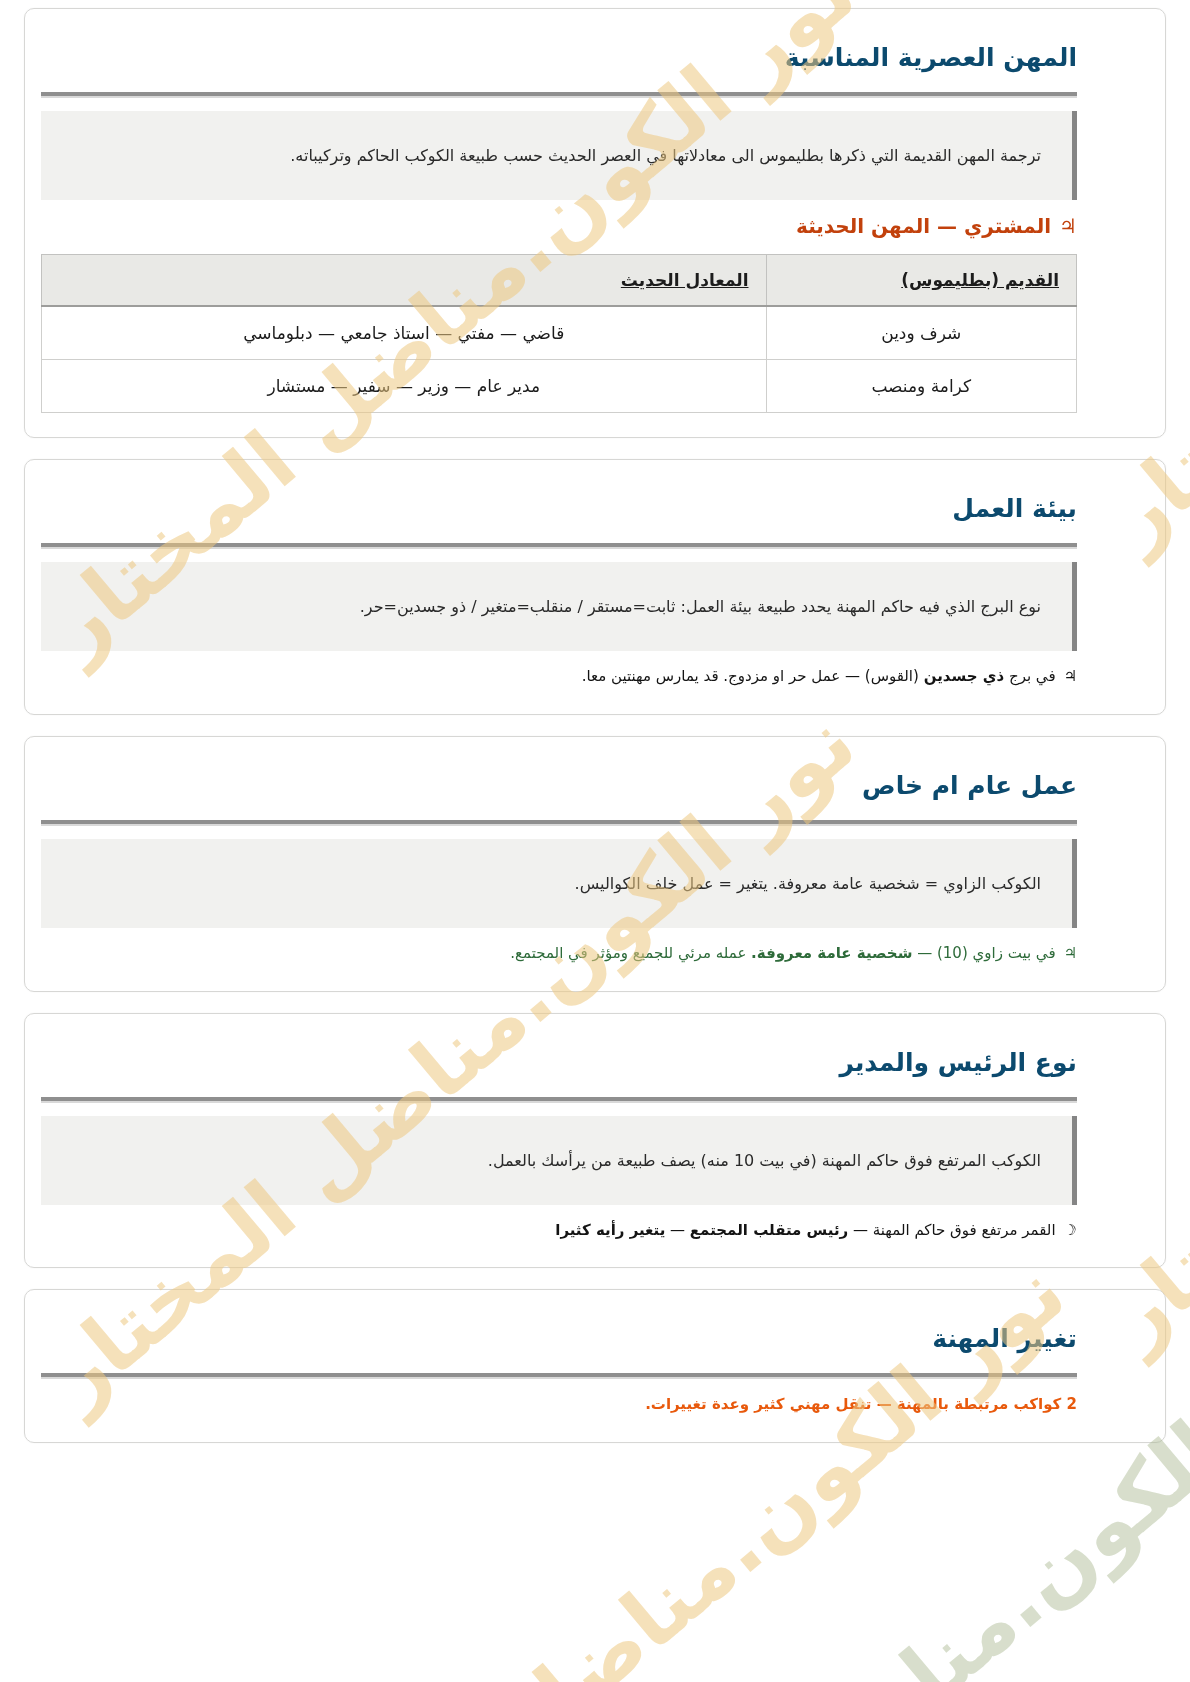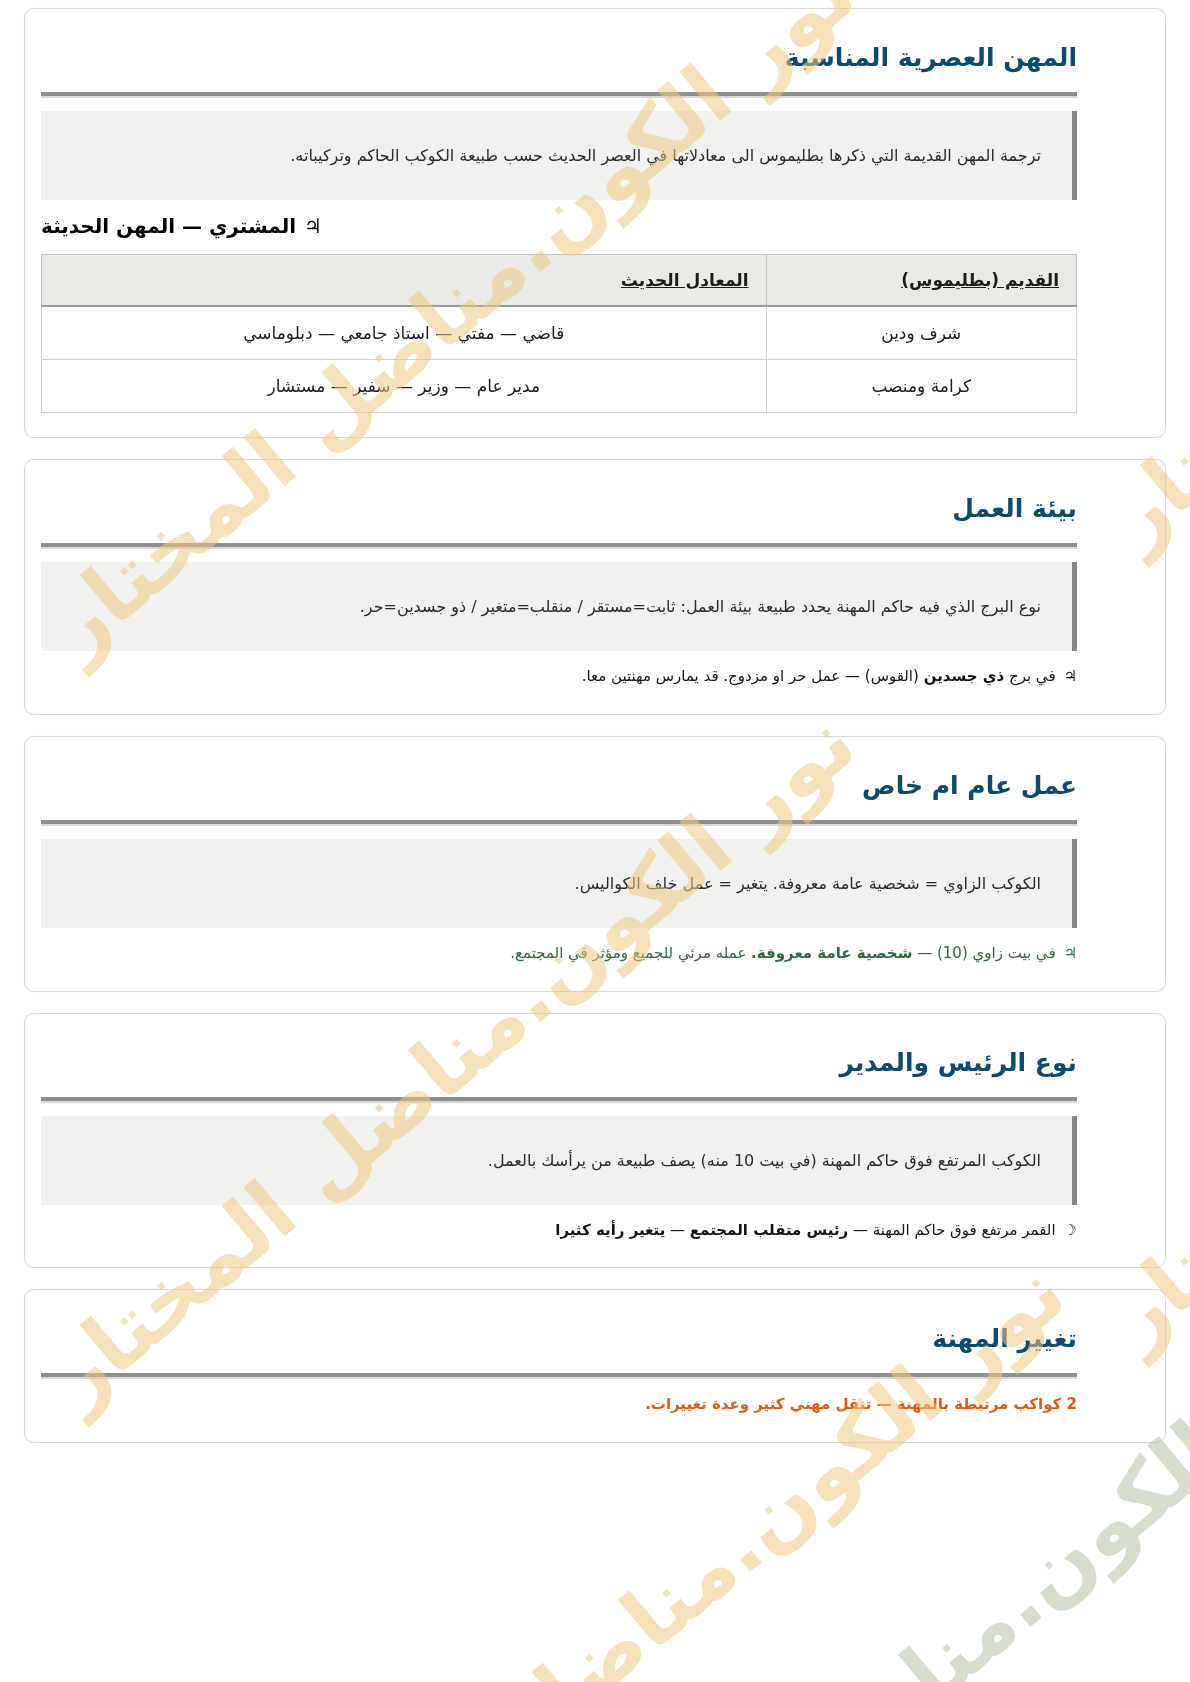--- a/index.html
+++ b/index.html
@@ -31,22 +31,22 @@
     background:var(--quote-bg,#f1f1ef);
     border-right:5px solid #858585;
     padding:17px 15px;
     margin:0 0 14px 0;
   }
   .quote p{margin:16px;font-size:16px;color:#2a2a2a;line-height:1.45;text-align:right;}
   .subheading{
     margin:12px 0 16px 0;
     font-size:20px;
     font-weight:bold;
-    color:#000000;
-    text-align:left;
+    color:#c2410c;
+    text-align:right;
   }
   .sym{margin-inline-end:8px;font-weight:bold;}
   table.ptable{
     width:100%;
     border-collapse:collapse;
     font-size:17px;
     color:#1c1c1c;
     border:1px solid #c2c2c0;
   }
   table.ptable th{

